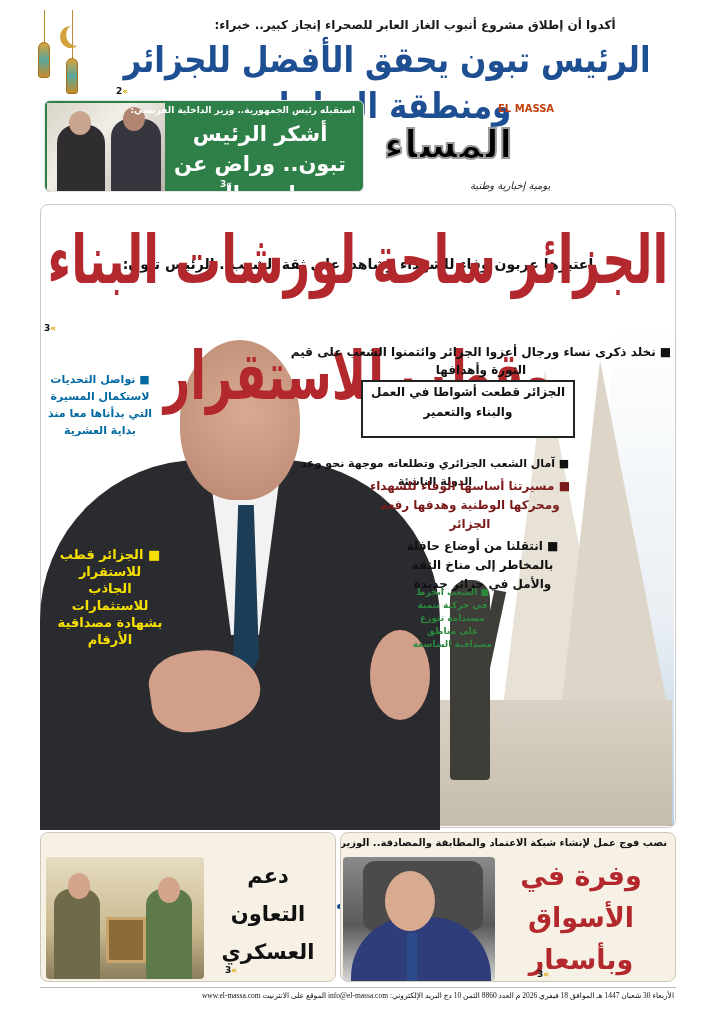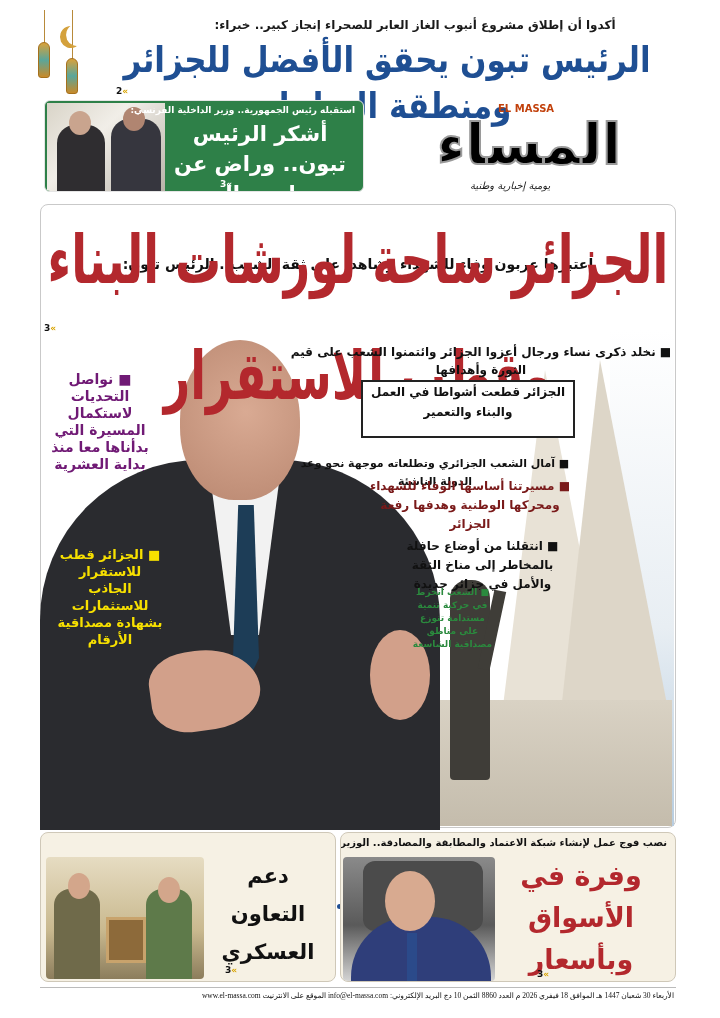--- a/index.html
+++ b/index.html
@@ -23,21 +23,21 @@
   .teaser-photo { position: absolute; left: 2px; top: 2px; width: 118px; height: 88px; background: linear-gradient(135deg, #d9d4c8, #f1eee8 40%, #b9b3a9); }
   .teaser-photo .p1 { position: absolute; left: 10px; top: 22px; width: 48px; height: 66px; background: #2f2d30; border-radius: 18px 18px 0 0; }
   .teaser-photo .p2 { position: absolute; left: 64px; top: 16px; width: 50px; height: 72px; background: #36363e; border-radius: 18px 18px 0 0; }
   .teaser-photo .h1 { position: absolute; left: 22px; top: 8px; width: 22px; height: 24px; background: #c9a48e; border-radius: 50%; }
   .teaser-photo .h2 { position: absolute; left: 76px; top: 4px; width: 22px; height: 24px; background: #b08571; border-radius: 50%; }
   .teaser-kicker { position: absolute; right: 8px; top: 4px; font-size: 9px; color: #fff; font-weight: bold; }
   .teaser-title { position: absolute; right: 8px; top: 18px; width: 190px; font-size: 21px; line-height: 30px; color: #fff; font-weight: bold; text-align: center; }
 
   
   .mast-latin { top: 103px; left: 498px; font-size: 10px; font-weight: bold; color: #c2410c; direction: ltr; }
-  .mast-logo { top: 112px; left: 376px; width: 306px; height: 66px; font-size: 56px; line-height: 66px; font-weight: bold; color: #000; text-align: center; -webkit-text-stroke: 2px #9a9a9a; letter-spacing: -1px; }
+  .mast-logo { top: 112px; left: 384px; width: 306px; height: 66px; font-size: 39px; line-height: 66px; font-weight: bold; color: #000; text-align: left; -webkit-text-stroke: 2px #9a9a9a; letter-spacing: -1px; }
   .mast-tag { top: 180px; left: 470px; font-size: 10px; color: #222; font-style: italic; }
 
   
   .main-frame { top: 204px; left: 40px; width: 636px; height: 624px; border: 1px solid #c9c9c9; border-radius: 8px; overflow: hidden; background: #ffffff; }
   .main-kicker { top: 212px; left: 40px; width: 636px; text-align: center; font-size: 14px; font-weight: bold; color: #111; margin-top: 44px; }
   .main-headline { top: 238px; left: 44px; width: 628px; text-align: center; font-size: 46px; line-height: 80px; font-weight: bold; color: #b3282d; transform: scaleY(1.45); letter-spacing: -2px; }
 
   
   .monument-a { top: 370px; left: 500px; width: 0; height: 0; border-left: 45px solid transparent; border-right: 70px solid transparent; border-bottom: 360px solid #e8e2d6; }
   .monument-b { top: 360px; left: 560px; width: 0; height: 0; border-left: 40px solid transparent; border-right: 70px solid transparent; border-bottom: 360px solid #ddd6c8; }
@@ -50,21 +50,21 @@
   .president { top: 340px; left: 40px; width: 400px; height: 487px; }
   .pres-suit { position: absolute; left: 0; top: 120px; width: 400px; height: 370px; background: #2a2b2f; border-radius: 160px 160px 0 0; }
   .pres-shirt { position: absolute; left: 170px; top: 135px; width: 70px; height: 160px; background: #f2f2f2; clip-path: polygon(0 0, 100% 0, 70% 100%, 30% 100%); }
   .pres-tie { position: absolute; left: 193px; top: 165px; width: 26px; height: 180px; background: #1d3d57; clip-path: polygon(20% 0, 80% 0, 100% 85%, 50% 100%, 0 85%); }
   .pres-head { position: absolute; left: 140px; top: 0; width: 120px; height: 160px; background: radial-gradient(circle at 55% 45%, #d9aa93, #b98770); border-radius: 50% 50% 45% 45%; }
   .pres-hand-l { position: absolute; left: 110px; top: 310px; width: 110px; height: 80px; background: #d2a08a; border-radius: 40% 60% 50% 40%; transform: rotate(-8deg); }
   .pres-hand-r { position: absolute; left: 330px; top: 290px; width: 60px; height: 90px; background: #d2a08a; border-radius: 50%; }
 
   .bullet { font-size: 12px; font-weight: bold; line-height: 18px; text-align: center; }
   .b1 { top: 343px; left: 286px; width: 390px; color: #111; font-size: 12px; }
-  .b-left { top: 371px; left: 44px; width: 112px; color: #701a75; font-size: 14px; line-height: 17px; }
+  .b-left { top: 371px; left: 44px; width: 112px; color: #0369a1; font-size: 11px; line-height: 17px; }
   .b-yellow { top: 546px; left: 55px; width: 110px; color: #f7e000; font-size: 13px; line-height: 17px; }
   .callout { top: 380px; left: 361px; width: 214px; height: 58px; border: 2px solid #222; background: #fff; text-align: center; }
   .callout-title { font-size: 17px; font-weight: bold; color: #2b8a3e; line-height: 26px; }
   .callout-sub { font-size: 12px; font-weight: bold; color: #111; line-height: 20px; }
   .b2 { top: 455px; left: 290px; width: 290px; color: #111; font-size: 11px; }
   .b3 { top: 477px; left: 370px; width: 200px; color: #7a1a1a; font-size: 12px; line-height: 19px; }
   .b4 { top: 537px; left: 395px; width: 175px; color: #111; font-size: 12px; line-height: 19px; }
   .b5 { top: 586px; left: 410px; width: 85px; color: #2b8a3e; font-size: 9px; line-height: 13px; }
   .main-ref { top: 323px; left: 44px; }
 

